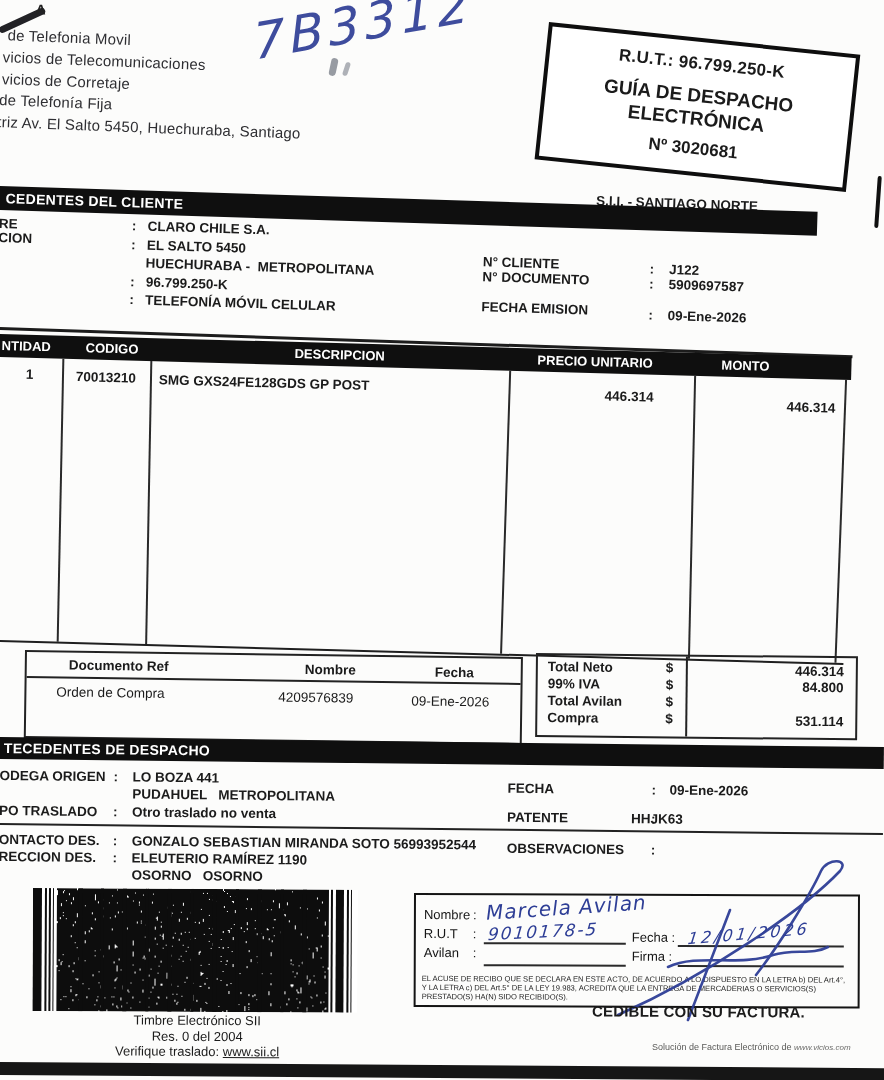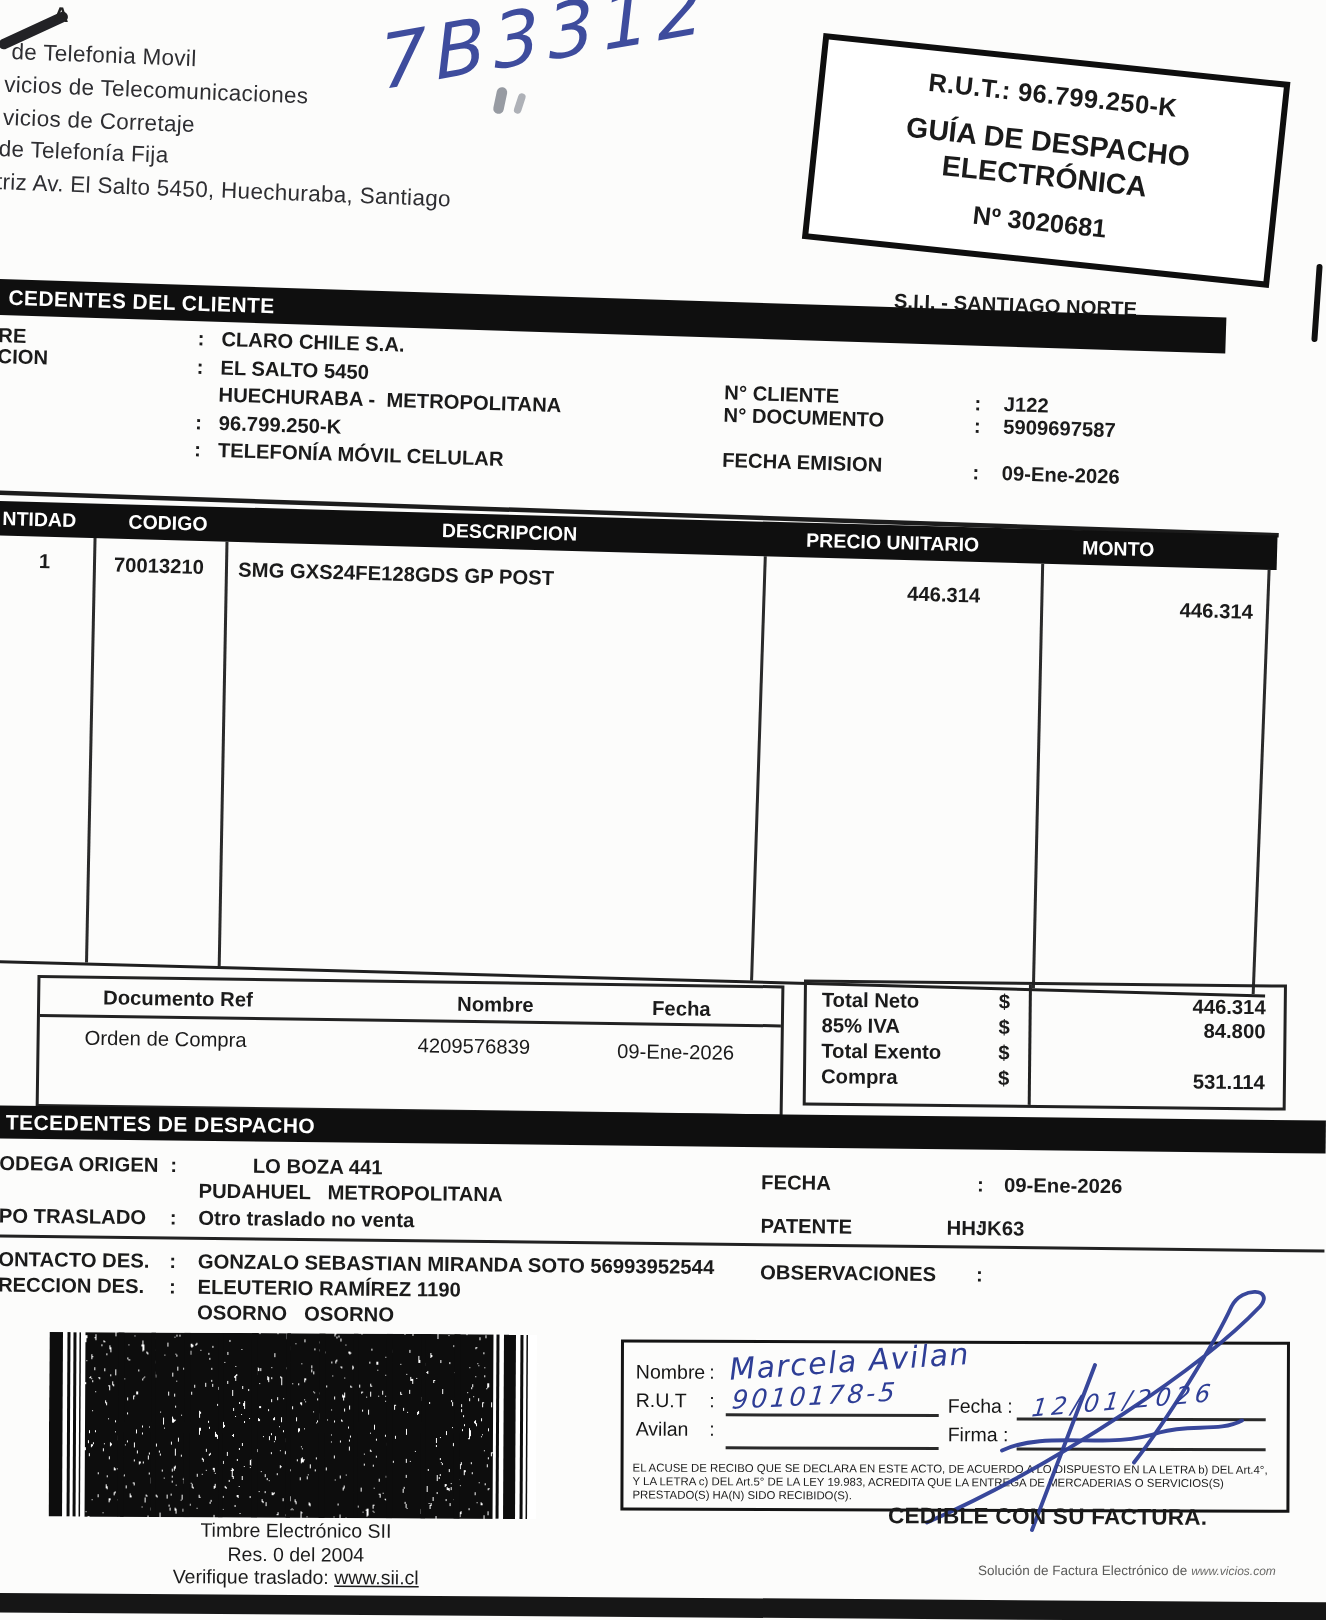--- a/index.html
+++ b/index.html
@@ -148,38 +148,38 @@
     <span class="lbl" style="left:278px;top:6px;">Nombre</span>
     <span class="lbl" style="left:408px;top:7px;">Fecha</span>
     <span class="abs" style="left:30px;top:32px;font-size:13.5px;">Orden de Compra</span>
     <span class="abs" style="left:252px;top:34px;font-size:13.5px;">4209576839</span>
     <span class="abs" style="left:385px;top:36px;font-size:13.5px;">09-Ene-2026</span>
   </div>
 
   <div class="abs totals">
     <div class="div"></div>
     <span class="tlabel" style="top:4px;">Total Neto</span>
-    <span class="tlabel" style="top:21px;">85% IVA</span>
-    <span class="tlabel" style="top:38px;">Total Exento</span>
+    <span class="tlabel" style="top:21px;">99% IVA</span>
+    <span class="tlabel" style="top:38px;">Total Avilan</span>
     <span class="tlabel" style="top:55px;">Compra</span>
     <span class="tcur" style="top:4px;">$</span>
     <span class="tcur" style="top:21px;">$</span>
     <span class="tcur" style="top:38px;">$</span>
     <span class="tcur" style="top:55px;">$</span>
     <span class="tval" style="top:6px;">446.314</span>
     <span class="tval" style="top:22px;">84.800</span>
     <span class="tval" style="top:38px;"></span>
     <span class="tval" style="top:56px;">531.114</span>
   </div>
 
   <div class="abs desp o00">
     <div class="secbar">TECEDENTES DE DESPACHO</div>
     <span class="lbl" style="left:0;top:31px;">ODEGA ORIGEN</span>
     <span class="lbl" style="left:114px;top:31px;">:</span>
-    <span class="val" style="left:133px;top:31px;margin-left:36px;">LO BOZA 441</span>
+    <span class="val" style="left:133px;top:31px;">LO BOZA 441</span>
     <span class="val" style="left:133px;top:48px;">PUDAHUEL   METROPOLITANA</span>
     <span class="lbl" style="left:0;top:66px;">PO TRASLADO</span>
     <span class="lbl" style="left:114px;top:66px;">:</span>
     <span class="val" style="left:133px;top:66px;">Otro traslado no venta</span>
     <span class="lbl" style="left:508px;top:38px;">FECHA</span>
     <span class="lbl" style="left:652px;top:38px;">:</span>
     <span class="val" style="left:670px;top:38px;">09-Ene-2026</span>
     <span class="lbl" style="left:508px;top:67px;text-align:center;">PATENTE</span>
     <span class="lbl" style="left:652px;top:67px;">:</span>
     <span class="val" style="left:632px;top:67px;">HHJK63</span>

